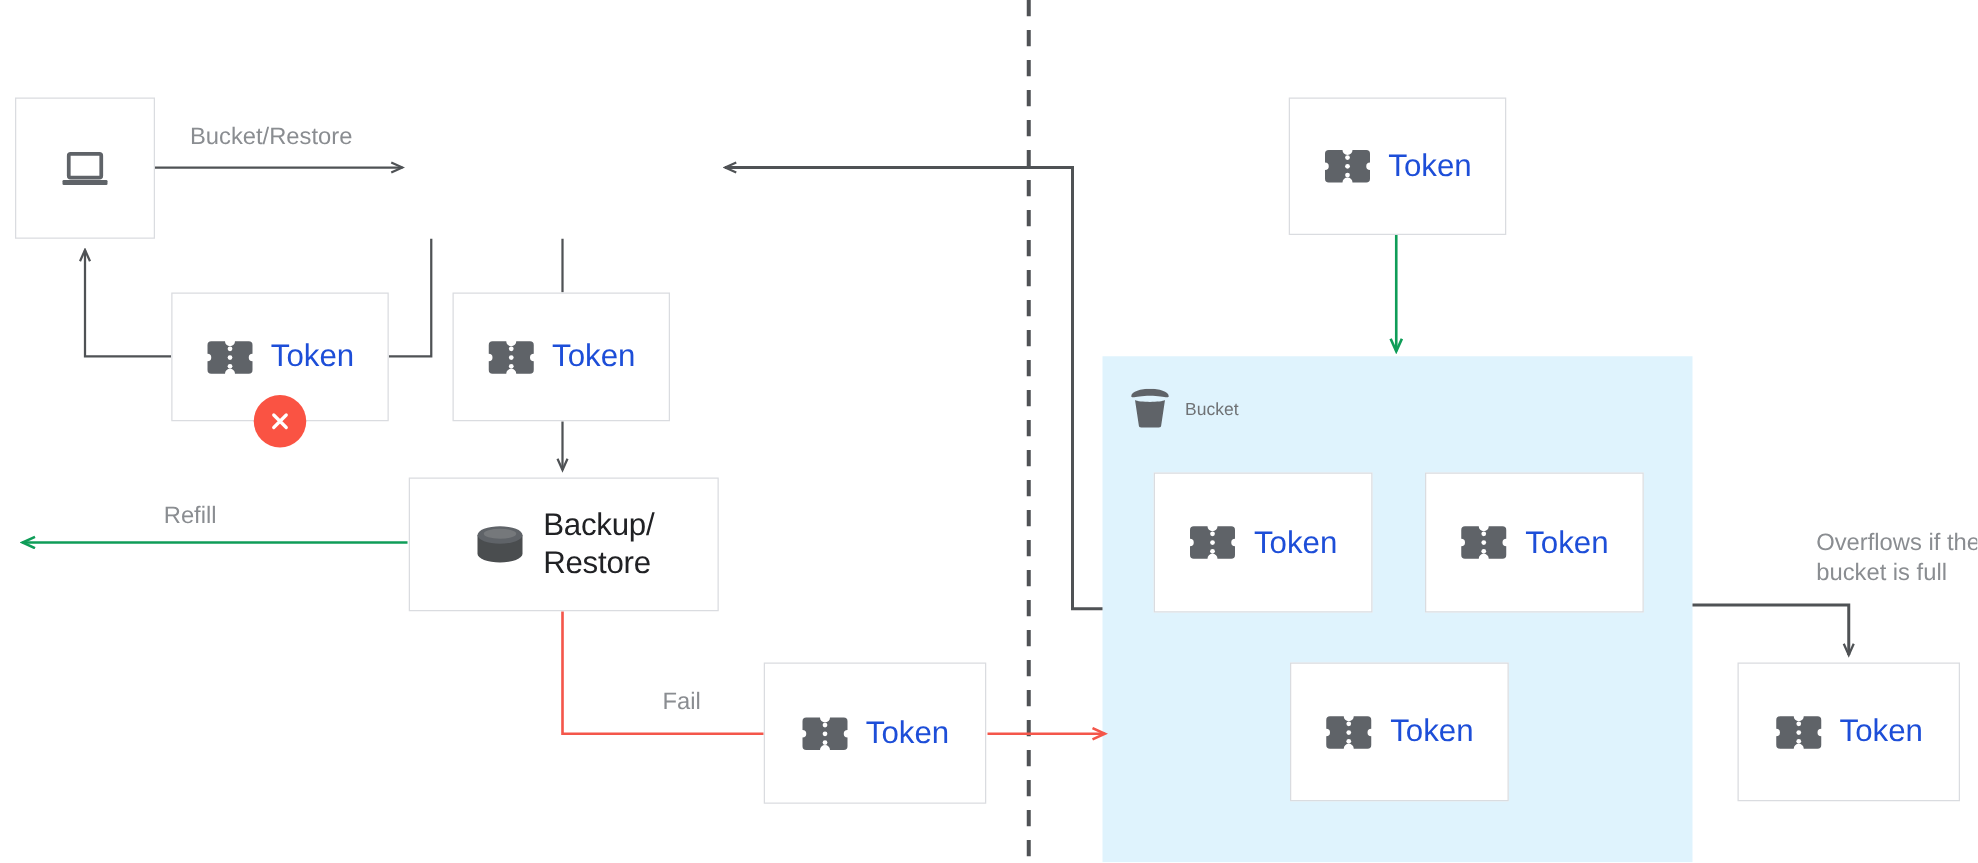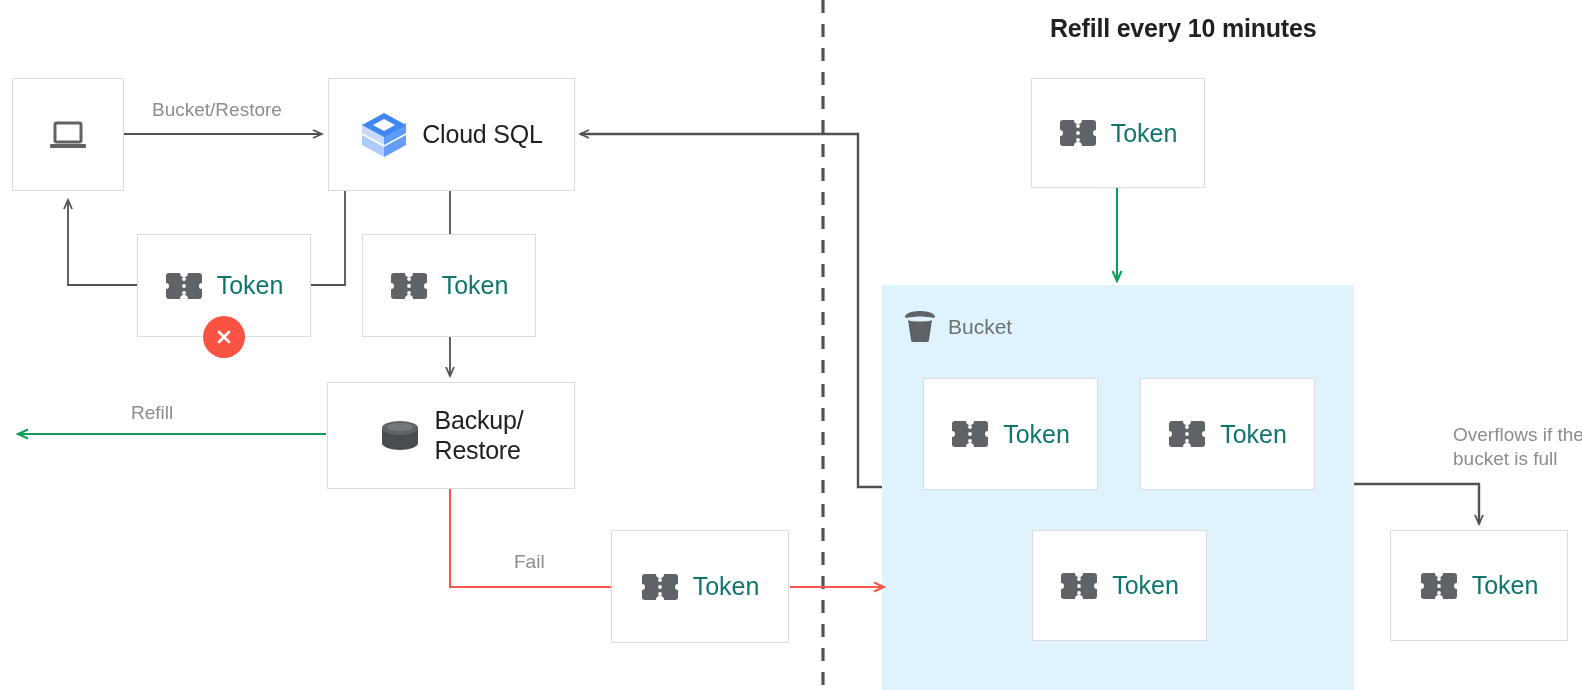--- a/index.html
+++ b/index.html
@@ -45,21 +45,21 @@
     justify-content: center;
     gap: 14px;
   }
   .node-label {
     font-size: 25px;
     color: #202124;
     line-height: 1.18;
     white-space: pre-line;
     letter-spacing: -0.2px;
   }
-  .token-label { font-size: 25px; color: #0f766e; }
+  .token-label { font-size: 25px; color: #1d4ed8; }
   .edge-label {
     position: absolute;
     color: #8a8d91;
     font-size: 19px;
     line-height: 1.25;
     white-space: pre-line;
   }
   .title-label {
     position: absolute;
     color: #202124;
@@ -67,21 +67,21 @@
     font-weight: bold;
     letter-spacing: -0.2px;
   }
   .bucket-title {
     position: absolute;
     display: flex;
     align-items: center;
     gap: 11px;
   }
   .bucket-title-text {
-    font-size: 21px;
+    font-size: 14px;
     color: #6f7275;
   }
   .fail-badge {
     position: absolute;
     width: 42px;
     height: 42px;
     border-radius: 50%;
     background: #fa5343;
     display: flex;
     align-items: center;
@@ -126,46 +126,30 @@
 
     <path d="M790,587 L884,587" fill="none" stroke="#f4564a" stroke-width="2.1" marker-end="url(#ah-red)"></path>
 
     <path d="M882,487 L858,487 L858,134 L580,134" fill="none" stroke="#4f5255" stroke-width="2.4" marker-end="url(#ah-dark)"></path>
 
     <path d="M1117,188 L1117,281" fill="none" stroke="#0f9d58" stroke-width="2.1" marker-end="url(#ah-green)"></path>
 
     <path d="M1354,484 L1479,484 L1479,524" fill="none" stroke="#4f5255" stroke-width="2.4" marker-end="url(#ah-dark)"></path>
   </svg>
 
-  <div class="title-label" style="left:1050px; top:14px;">Refill every 10 minutes</div>
 
   <div class="node-box" style="left:12px; top:78px; width:112px; height:113px;">
     <span class="node-inner">
       <svg width="40" height="32" viewBox="0 0 40 32" xmlns="http://www.w3.org/2000/svg">
         <rect x="7" y="4" width="26" height="19" rx="1.5" fill="none" stroke="#5f6368" stroke-width="3"></rect>
         <rect x="2" y="25" width="36" height="4" rx="1" fill="#5f6368"></rect>
       </svg>
     </span>
   </div>
 
-  <div class="node-box" style="left:328px; top:78px; width:247px; height:113px;">
-    <span class="node-inner">
-      <span>
-        <svg width="48" height="56" viewBox="0 0 48 56" xmlns="http://www.w3.org/2000/svg">
-          <polygon points="24,40 46,28 46,38 24,50 2,38 2,28" fill="#aecbfa"></polygon>
-          <polygon points="24,40 46,28 46,38 24,50" fill="#669df6"></polygon>
-          <polygon points="24,28 46,16 46,26 24,38 2,26 2,16" fill="#c7dafc"></polygon>
-          <polygon points="24,28 46,16 46,26 24,38" fill="#5c9bf5"></polygon>
-          <polygon points="24,6 46,18 24,30 2,18" fill="#4285f4"></polygon>
-          <polygon points="24,12 35,18 24,24 13,18" fill="#ffffff"></polygon>
-        </svg>
-      </span>
-      <span class="node-label">Cloud SQL</span>
-    </span>
-  </div>
 
   <div class="node-box" style="left:137px; top:234px; width:174px; height:103px;">
     <span class="node-inner">
       <span>
         <svg width="38" height="32" viewBox="0 0 38 32" xmlns="http://www.w3.org/2000/svg">
           <path d="M4,3 H15 a4,4 0 0 0 8,0 H34 a3,3 0 0 1 3,3 v7 a3,3 0 0 0 0,6 v7 a3,3 0 0 1 -3,3 H23 a4,4 0 0 0 -8,0 H4 a3,3 0 0 1 -3,-3 v-7 a3,3 0 0 0 0,-6 V6 a3,3 0 0 1 3,-3 Z" fill="#5f6368"></path>
           <circle cx="19" cy="9" r="1.9" fill="#ffffff"></circle>
           <circle cx="19" cy="16" r="1.9" fill="#ffffff"></circle>
           <circle cx="19" cy="23" r="1.9" fill="#ffffff"></circle>
         </svg>
@@ -298,18 +282,18 @@
         </svg>
       </span>
       <span class="token-label">Token</span>
     </span>
   </div>
 
   <div class="edge-label" style="left:152px; top:98px;">Bucket/Restore</div>
 
   <div class="edge-label" style="left:131px; top:401px;">Refill</div>
 
-  <div class="edge-label" style="left:514px; top:550px;text-align:center;">Fail</div>
+  <div class="edge-label" style="left:530px; top:550px;text-align:center;">Fail</div>
 
   <div class="edge-label" style="left:1410px; top:423px; width:165px;margin-left:43px;">Overflows if the
 bucket is full</div>
 
 </div>
 
 </body></html>

